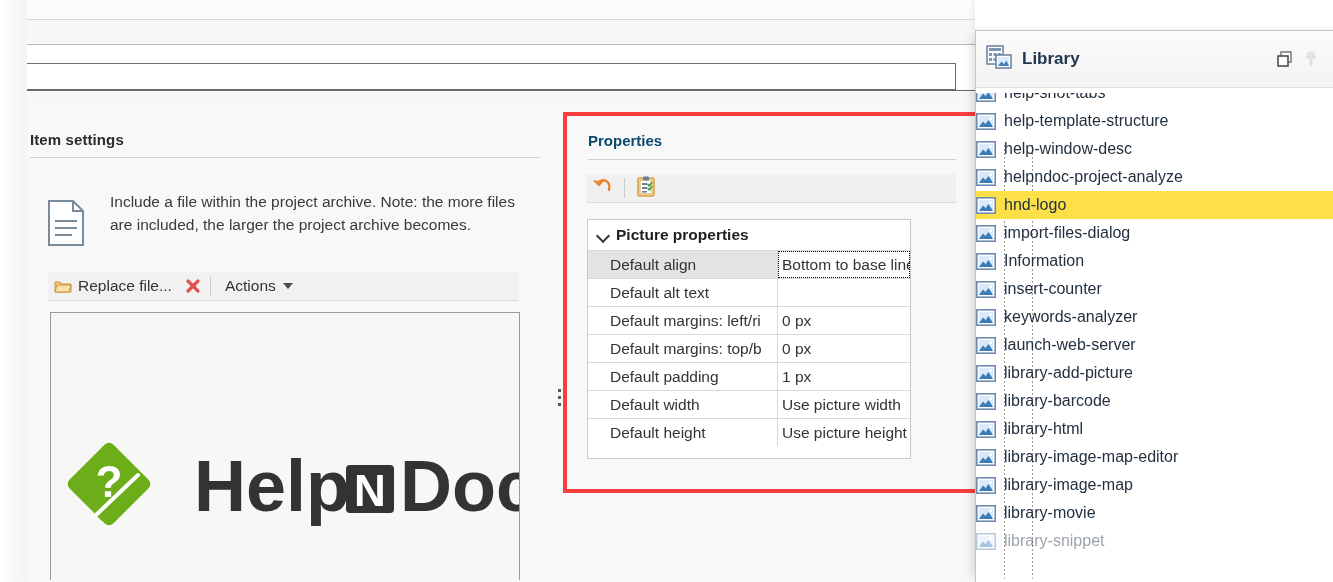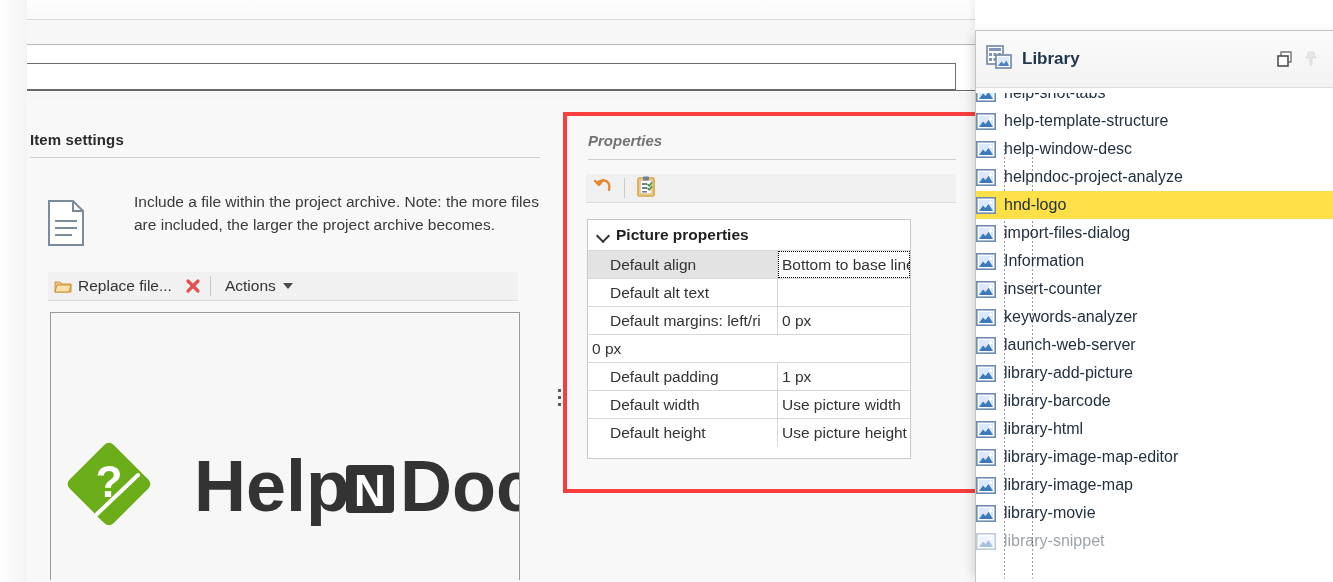--- a/index.html
+++ b/index.html
@@ -60,21 +60,21 @@
     position:absolute; left:30px; top:157px; width:510px; height:1px;
     background:#d0d0d0;
   }
 
   .info-row {
     position:absolute; left:48px; top:190px; width:480px;
   }
   .doc-icon { position:absolute; left:0px; top:10px; width:36px; height:46px; }
   .info-text {
     position:absolute; left:62px; top:0px; width:420px;
-    font-size:15.5px; color:#3a3a3a; line-height:23px;margin-left:24px;
+    font-size:15.5px; color:#3a3a3a; line-height:23px;
   }
 
   .actions-bar {
     position:absolute; left:48px; top:272px; width:470px; height:29px;
     background:#f1f1f1; border-bottom:1px solid #dcdcdc;
     display:flex; align-items:center;
   }
   .ab-item { display:flex; align-items:center; height:29px; padding:0 6px; cursor:default;text-align:center; }
   .folder-icon { width:18px; height:15px; margin-right:6px; }
   .ab-label { font-size:15.5px; color:#333; }
@@ -93,21 +93,21 @@
     position:absolute; left:558px; top:389px; width:5px; height:20px;
   }
   .splitter i { display:block; width:3px; height:3px; background:#5a5a5a; margin-bottom:4px; }
 
   
   .props-pane {
     position:absolute; left:570px; top:118px; width:400px; height:370px;
     background:#f8f8f8;
   }
   .props-title {
-    position:absolute; left:18px; top:14px; font-size:15px; font-weight:bold; color:#737373;font-style:italic;
+    position:absolute; left:18px; top:14px; font-size:15px; font-weight:bold; color:#0c4a6e;
   }
   .props-rule {
     position:absolute; left:18px; top:41px; width:368px; height:1px; background:#d0d0d0;
   }
   .props-toolbar {
     position:absolute; left:16px; top:56px; width:370px; height:29px;
     background:#f0f0f0; border-bottom:1px solid #dcdcdc;
     display:flex; align-items:center;
   }
   .tb-btn { width:34px; height:29px; display:flex; align-items:center; justify-content:center; }
@@ -346,20 +346,21 @@
           </div>
           <div class="grid-row">
             <div class="gc-name">Default alt text</div>
             <div class="gc-val"></div>
           </div>
           <div class="grid-row">
             <div class="gc-name">Default margins: left/ri</div>
             <div class="gc-val">0 px</div>
           </div>
           <div class="grid-row">
+            <div class="gc-name">Default margins: top/b</div>
             <div class="gc-val">0 px</div>
           </div>
           <div class="grid-row">
             <div class="gc-name">Default padding</div>
             <div class="gc-val">1 px</div>
           </div>
           <div class="grid-row">
             <div class="gc-name">Default width</div>
             <div class="gc-val">Use picture width</div>
           </div>

